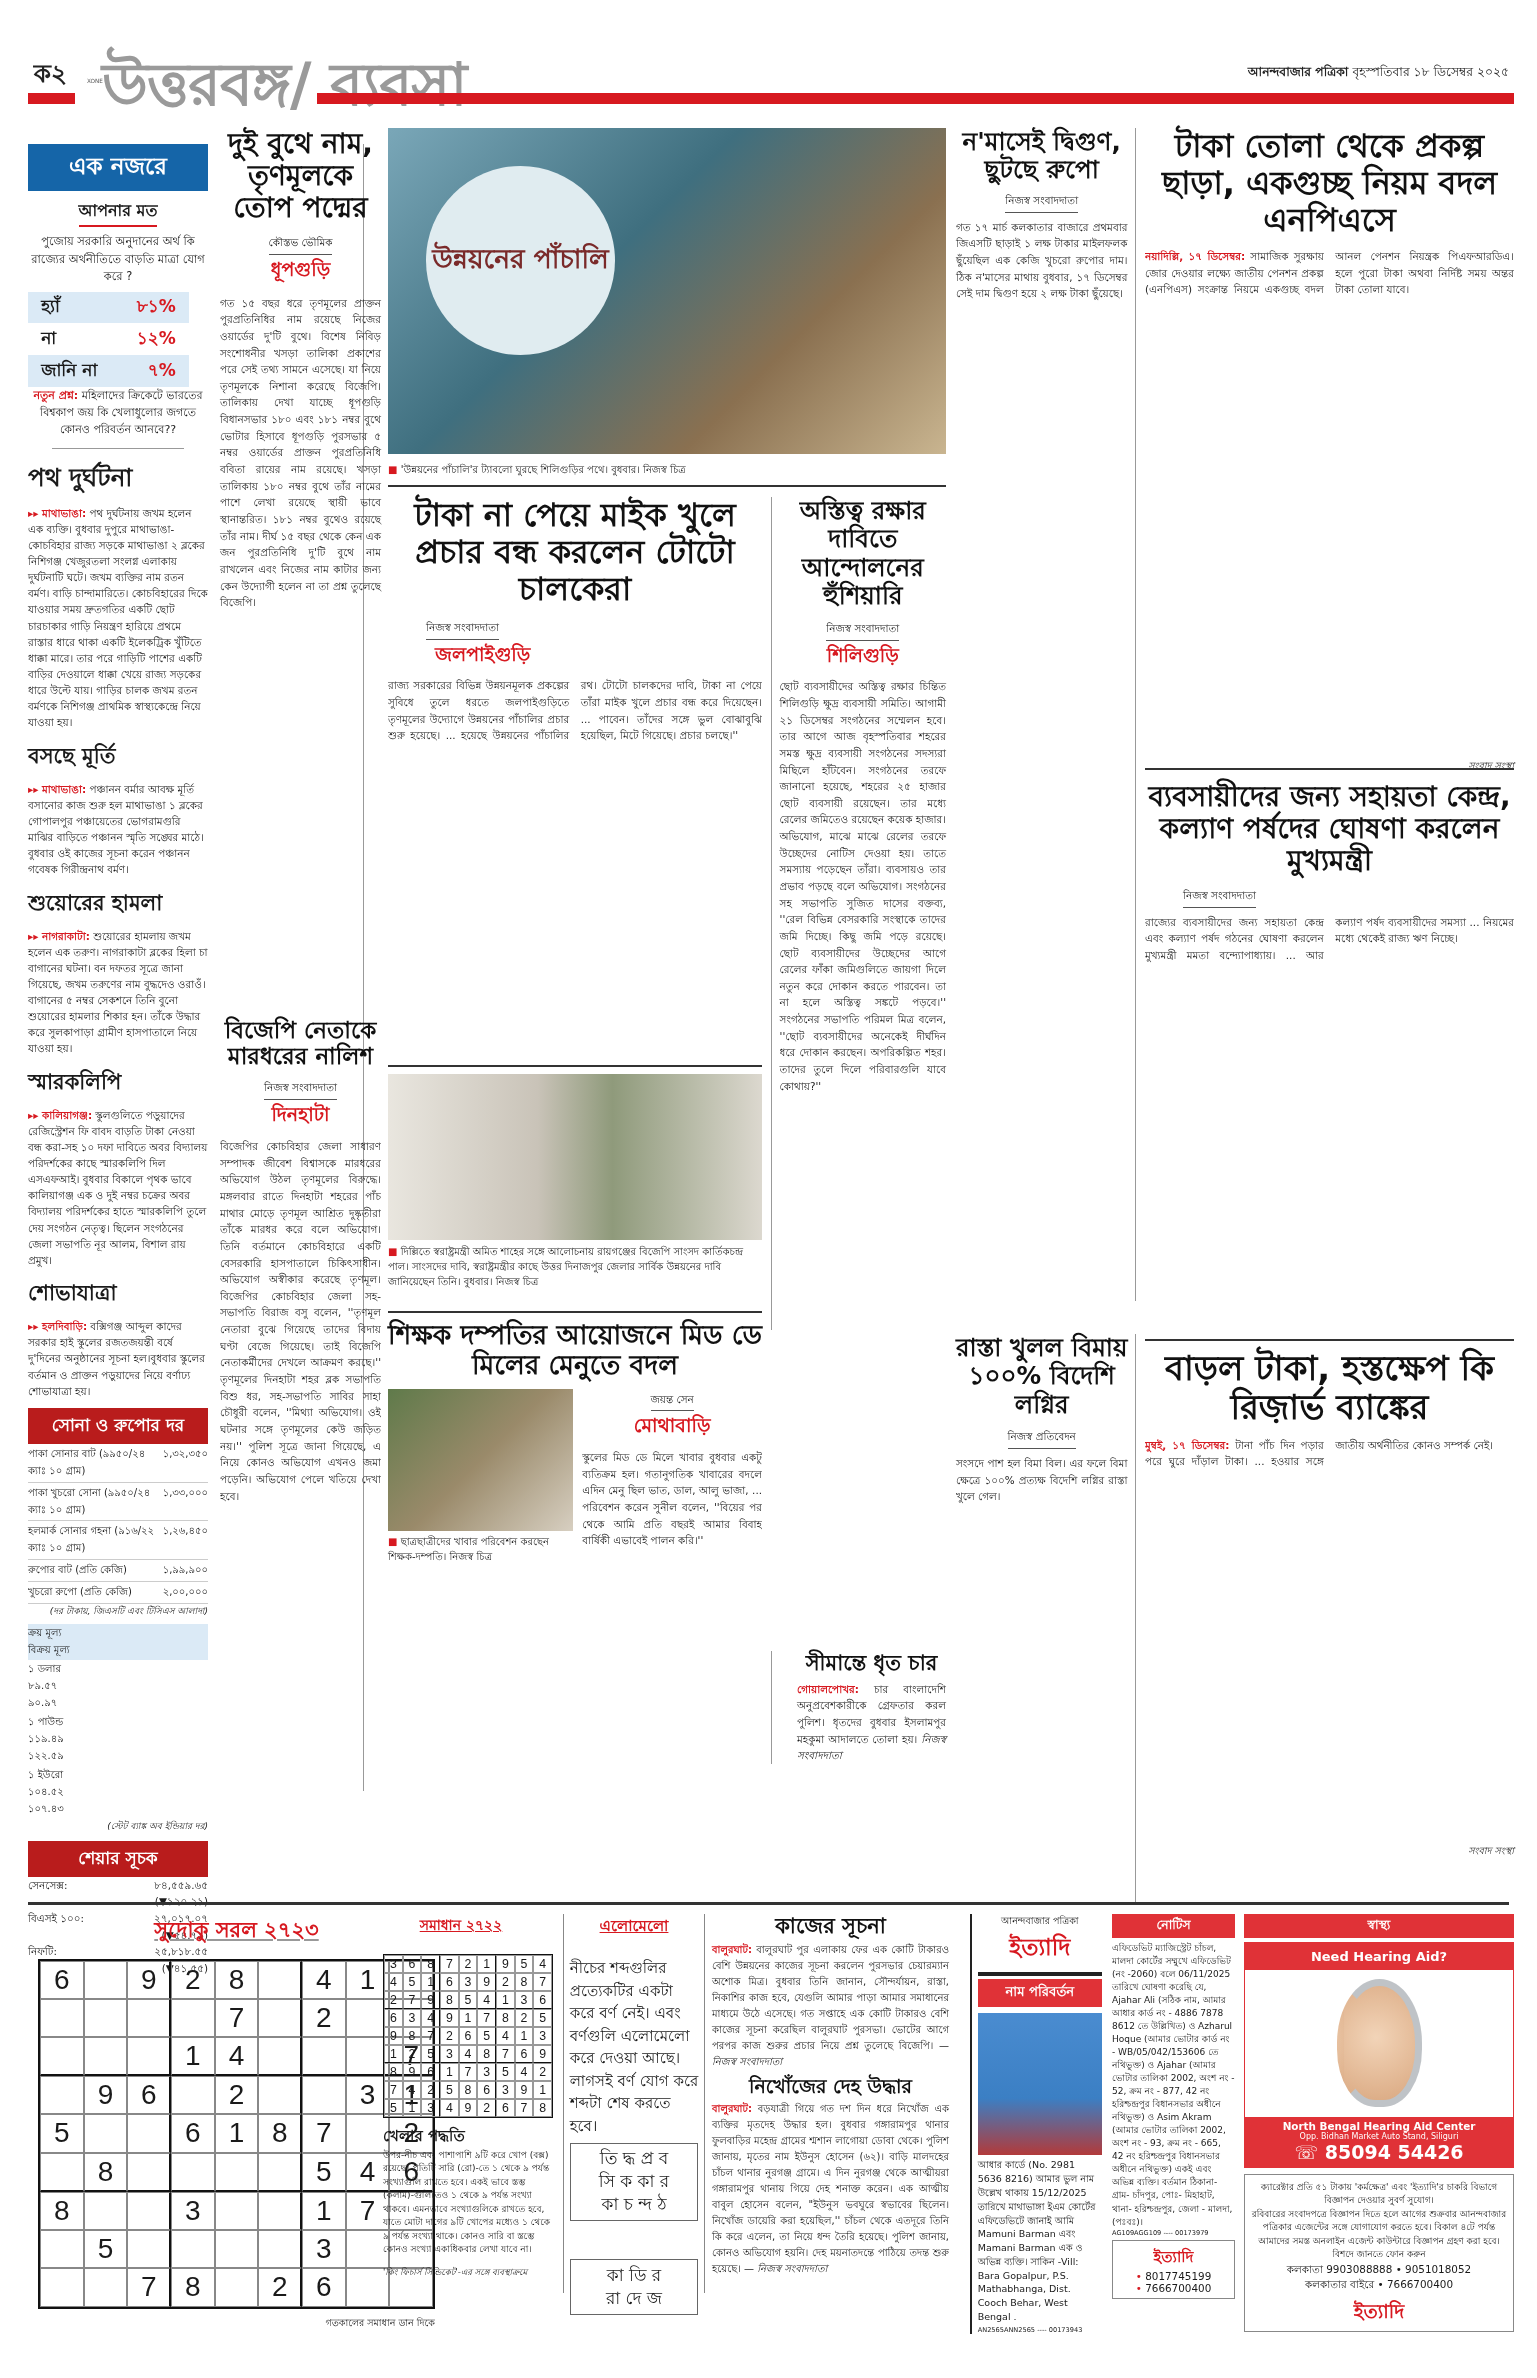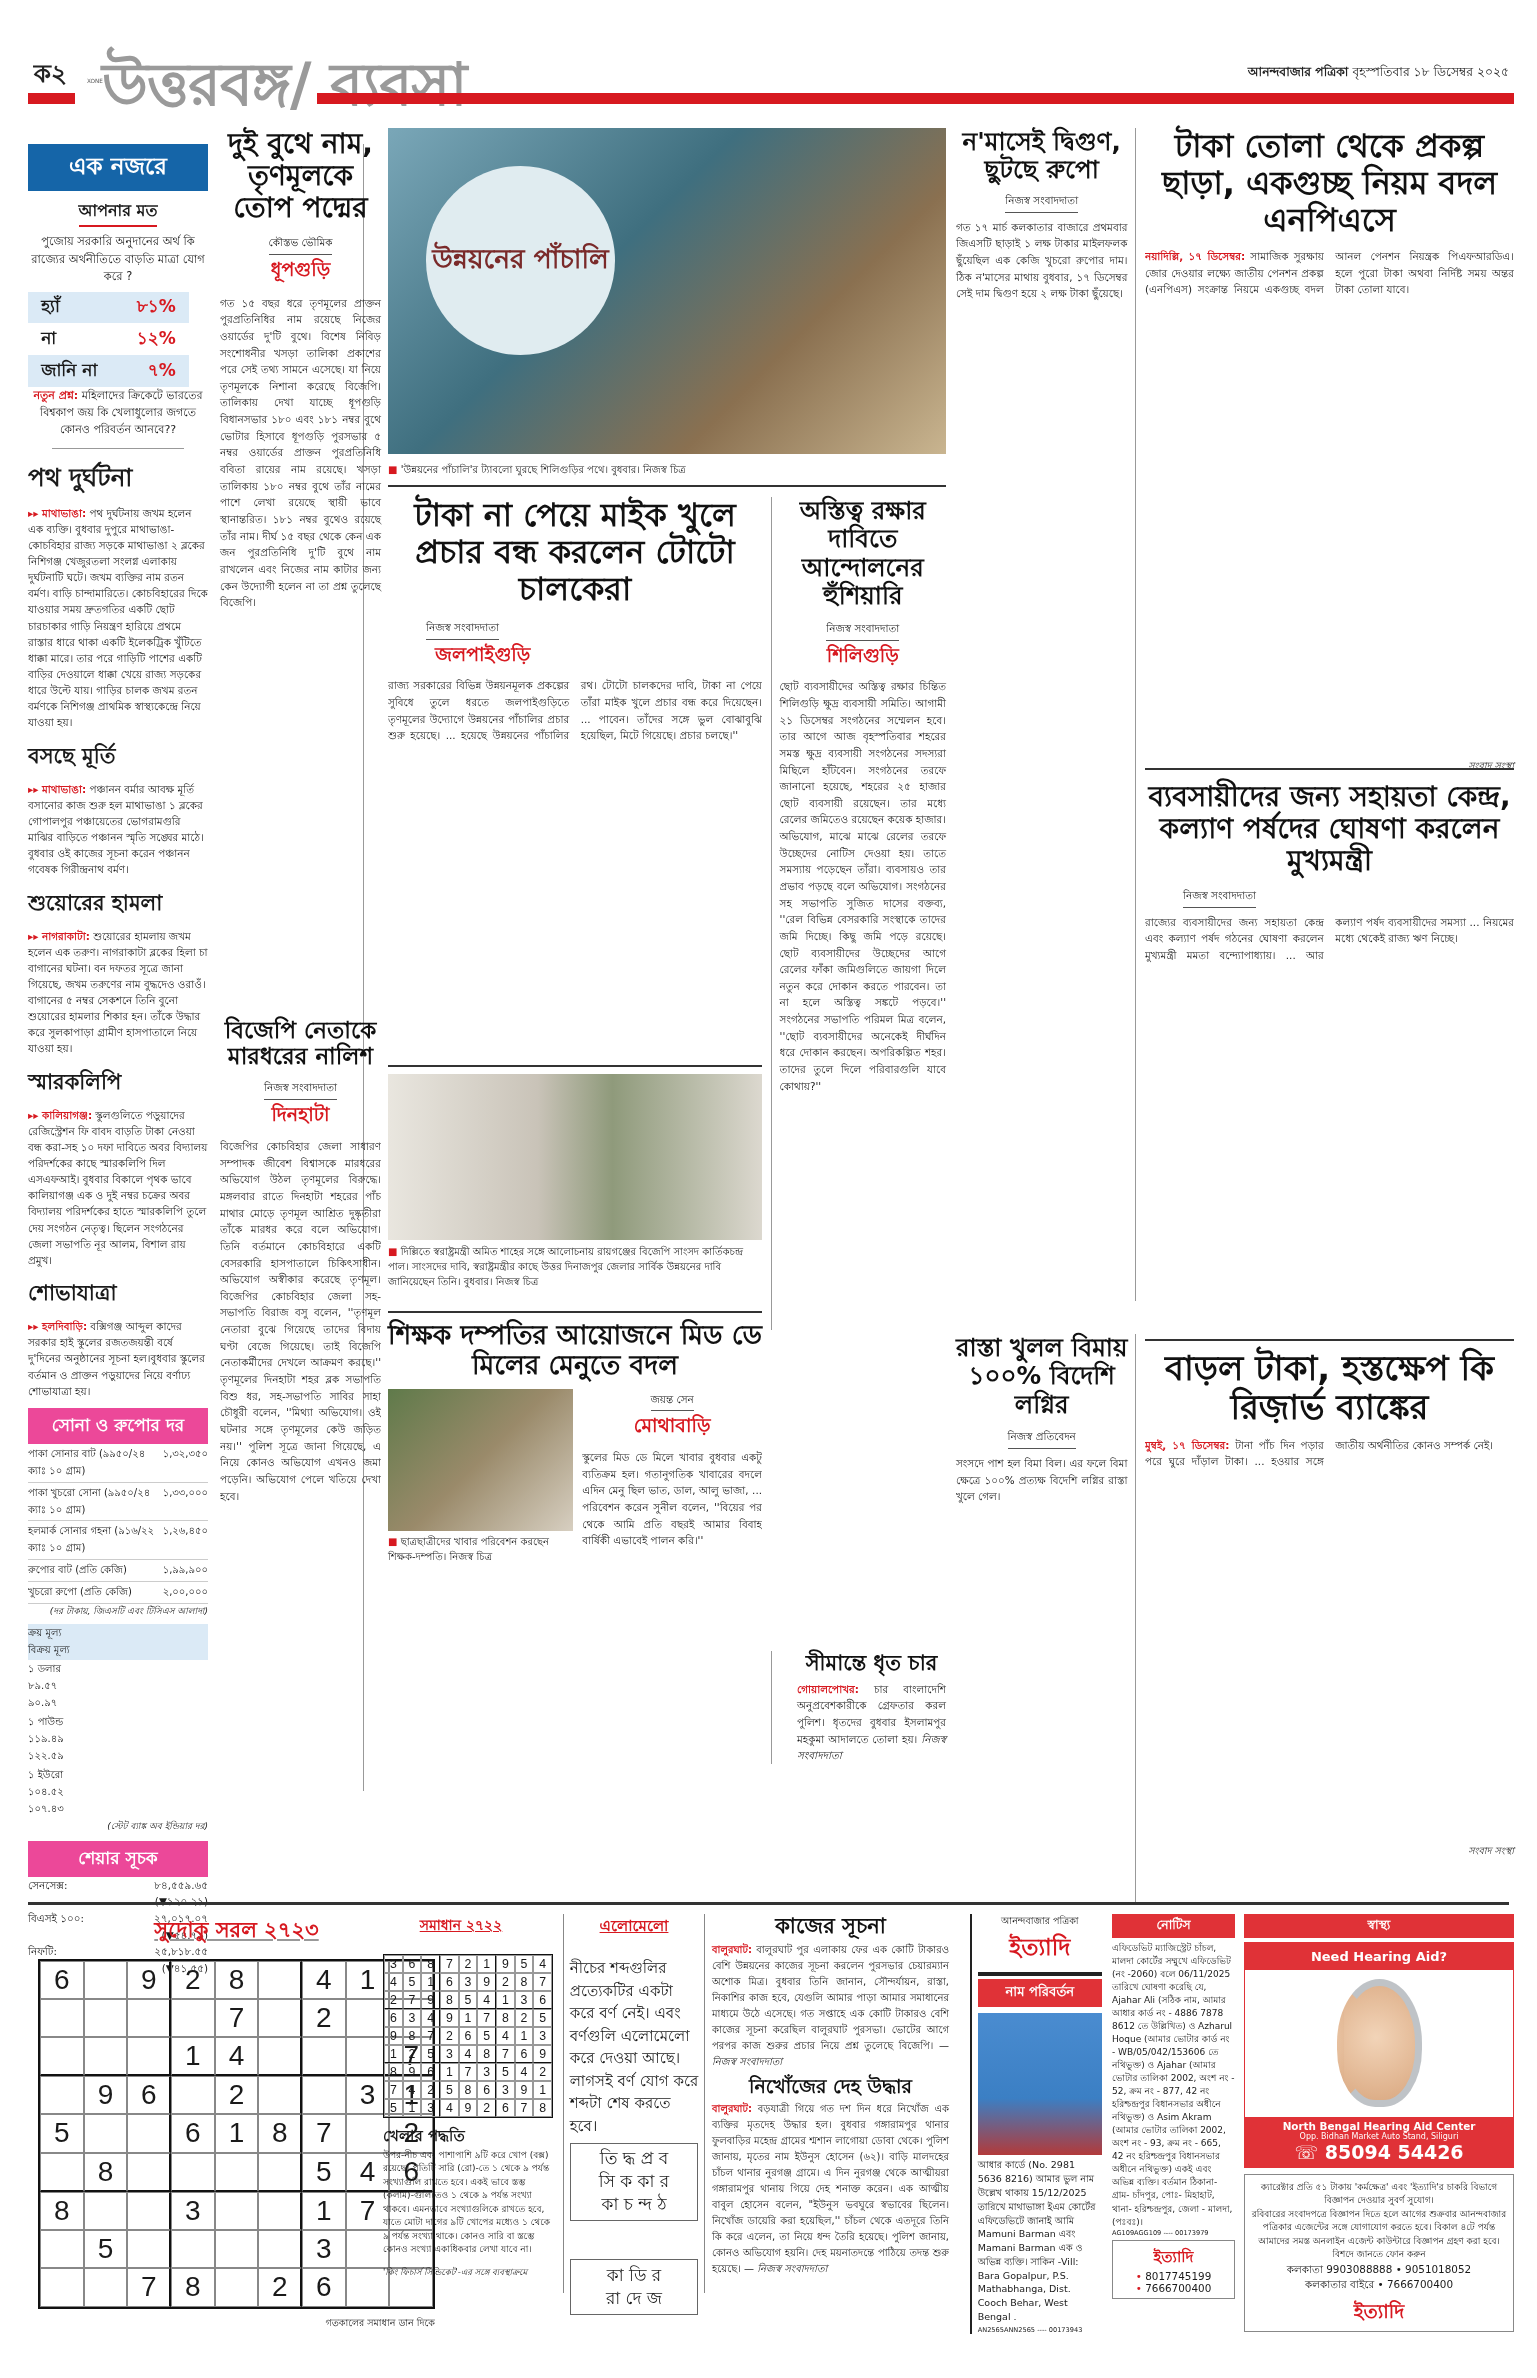--- a/index.html
+++ b/index.html
@@ -9,21 +9,21 @@
 .pageno{left:5.7px;top:17px;font-size:24.6px;font-weight:bold;color:#222}
 .zone{left:59px;top:40px;font-size:5.7px;color:#555}
 .redbar-l{left:0;top:55px;width:47px;height:11.4px;background:#d71920}
 .title{left:74px;top:1.9px;font-size:59px;font-weight:bold;color:#9a9a9a;letter-spacing:-0.9px;font-family:"DejaVu Sans",sans-serif}
 .redbar-r{left:289px;top:55px;width:1197px;height:11.4px;background:#d71920}
 .dateline{right:0;top:24.6px;font-size:12.3px;color:#222}
 .col{border-right:0.9px solid #999}
 .sidebar{left:28px;top:144px;width:336px}
 .nazar{background:#1565a8;color:#fff;font-size:23px;font-weight:bold;text-align:center;padding:3.8px 0;width:180px}
 .h-sec{font-size:21px;font-weight:bold;margin:9.5px 0 5.7px}
-.h-red-box{background:#ec4899;color:#fff;font-size:24.6px;font-weight:bold;text-align:center;padding:3.8px 0}
+.h-red-box{background:#b91c1c;color:#fff;font-size:24.6px;font-weight:bold;text-align:center;padding:3.8px 0}
 .small{font-size:10.4px;line-height:1.55}
 .redlbl{color:#d71920;font-weight:bold}
 .poll-row{display:flex;justify-content:space-between;font-size:17px;font-weight:bold;padding:1.9px 13.2px;width:161px}
 .poll-row .pct{color:#d71920}
 .poll-row.alt{background:#dbeaf6}
 .rate-row{display:flex;justify-content:space-between;font-size:10px;padding:1.9px 0;border-bottom:0.9px solid #ccc}
 .fx-row{display:grid;grid-template-columns:1fr;font-size:10px;padding:0.9px 0}
 .fx-head{background:#dbeaf6}
 .idx-row{display:flex;justify-content:space-between;font-size:10.4px;line-height:1.6}
 .headline{font-weight:bold;text-align:center;line-height:1.15;color:#111}

